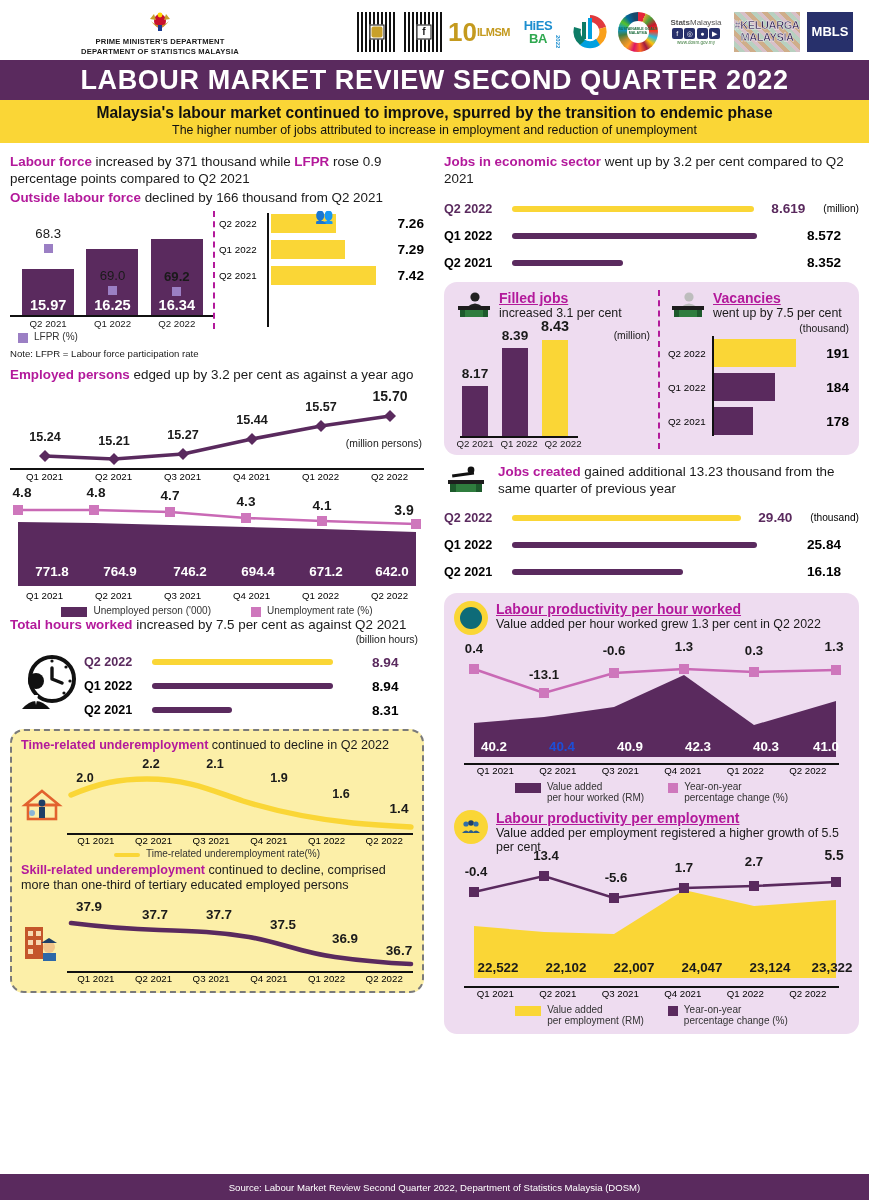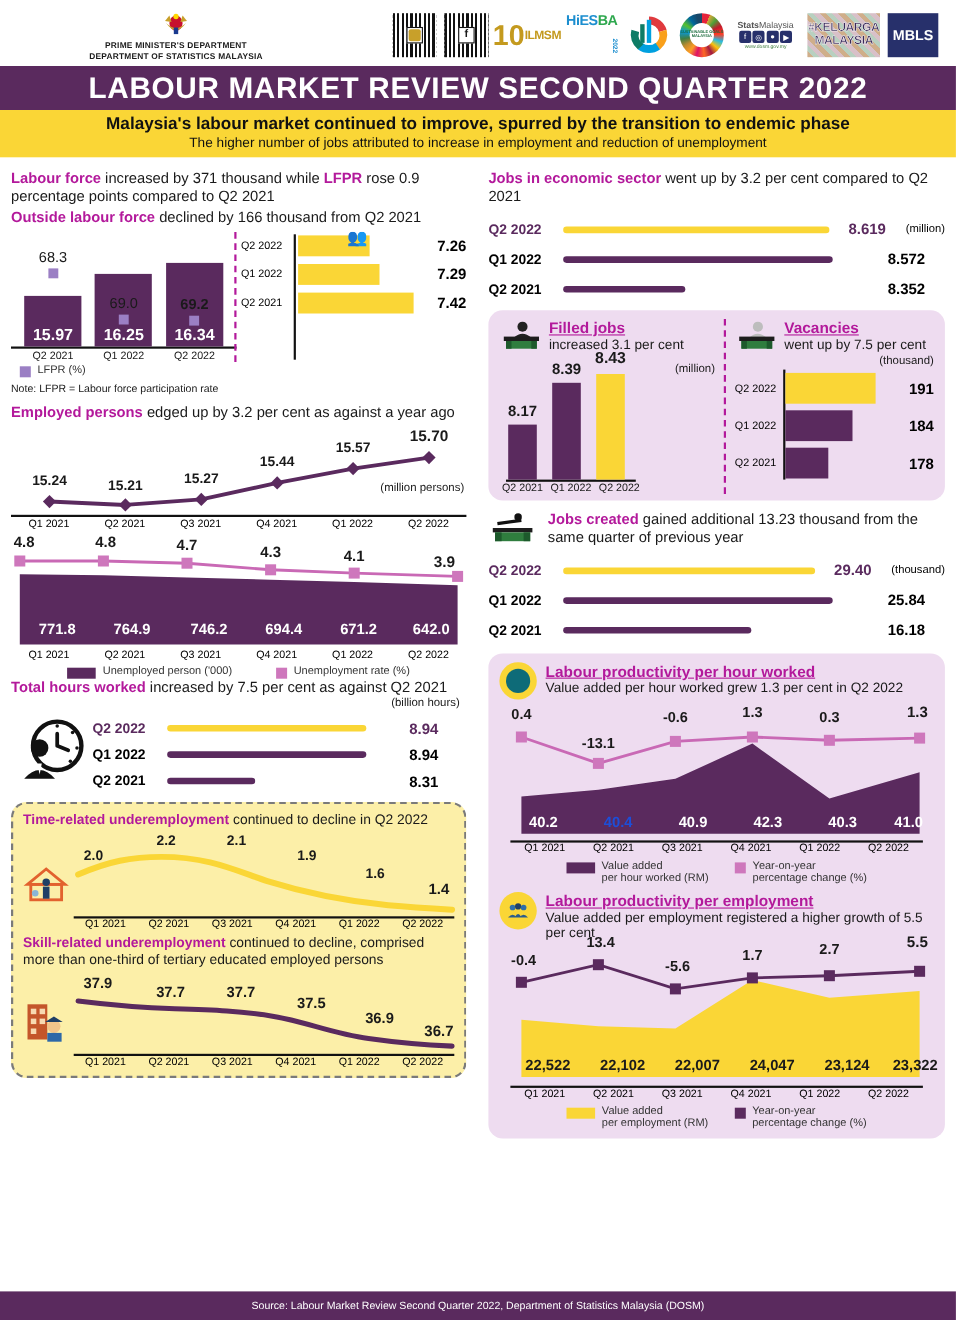--- a/index.html
+++ b/index.html
@@ -22,22 +22,22 @@
   .qr::after{content:"";position:absolute;left:50%;top:50%;transform:translate(-50%,-50%);
      width:13px;height:13px;background:#fff;border:1px solid #111;}
   .qr .fb{position:absolute;left:50%;top:50%;transform:translate(-50%,-50%);
      font-size:10px;font-weight:bold;color:#1a1a1a;z-index:2;line-height:1;}
   .qr .mini-crest{position:absolute;left:50%;top:50%;transform:translate(-50%,-50%);
      width:11px;height:11px;background:#c8a02a;border-radius:2px;z-index:2;}
   .logo10 { width:56px; height:40px; display:flex; align-items:center; justify-content:center;
      color:#C49A1E; font-weight:bold; position:relative; }
   .logo10 .big { font-size:26px; line-height:1; }
   .logo10 .sm { font-size:11px; letter-spacing:-.5px; }
-  .hiesba { width:48px; height:40px; display:flex; justify-content:center;
-     line-height:1; position:relative; }
+  .hiesba { width:48px; height:40px; display:flex; flex-direction:column; justify-content:center;
+     align-items:center; line-height:1; position:relative; }
   .hiesba .l1 { font-size:13px; font-weight:bold; color:#1C8ECF; letter-spacing:-.4px; }
   .hiesba .l2 { font-size:13px; font-weight:bold; color:#2FA84F; letter-spacing:-.4px; }
   .hiesba .yr { position:absolute; right:1px; bottom:3px; font-size:6px; color:#1C8ECF;
      writing-mode:vertical-rl; font-weight:bold; }
   .mygoals { width:42px; height:40px; position:relative; }
   .sdg { width:40px; height:40px; border-radius:50%; position:relative;
      background:conic-gradient(#e5243b 0 6%,#dda63a 6%,#4c9f38 12%,#c5192d 18%,#ff3a21 24%,
       #26bde2 30%,#fcc30b 36%,#a21942 42%,#fd6925 48%,#dd1367 54%,#fd9d24 60%,#bf8b2e 66%,
       #3f7e44 72%,#0a97d9 78%,#56c02b 84%,#00689d 90%,#19486a 96% 100%); }
   .sdg::after{content:"";position:absolute;inset:9px;background:#fff;border-radius:50%;}
@@ -449,20 +449,24 @@
         <div class="axis"></div>
         <div class="lcx">
           <div>Q1 2021</div>
           <div>Q2 2021</div>
           <div>Q3 2021</div>
           <div>Q4 2021</div>
           <div>Q1 2022</div>
           <div>Q2 2022</div>
         </div>
       </div>
+      <div class="legend" style="justify-content:center;margin-top:2px">
+        <div class="swline" style="background:#FAD636"></div>
+        <span>Time-related underemployment rate(%)</span>
+      </div>
 
       <div class="hl sm" style="margin-top:4px">
         <b>Skill-related underemployment</b><span> continued to decline, comprised more than one-third of tertiary educated employed persons</span>
       </div>
       <div style="display:flex;align-items:flex-end">
         <div style="width:46px">
           <svg width="42" height="48" viewBox="0 0 42 48">
             <rect x="4" y="8" width="18" height="32" fill="#C4562A"></rect>
             <g fill="#F7D9B0">
                 <rect x="7" y="12" width="5" height="5"></rect>

